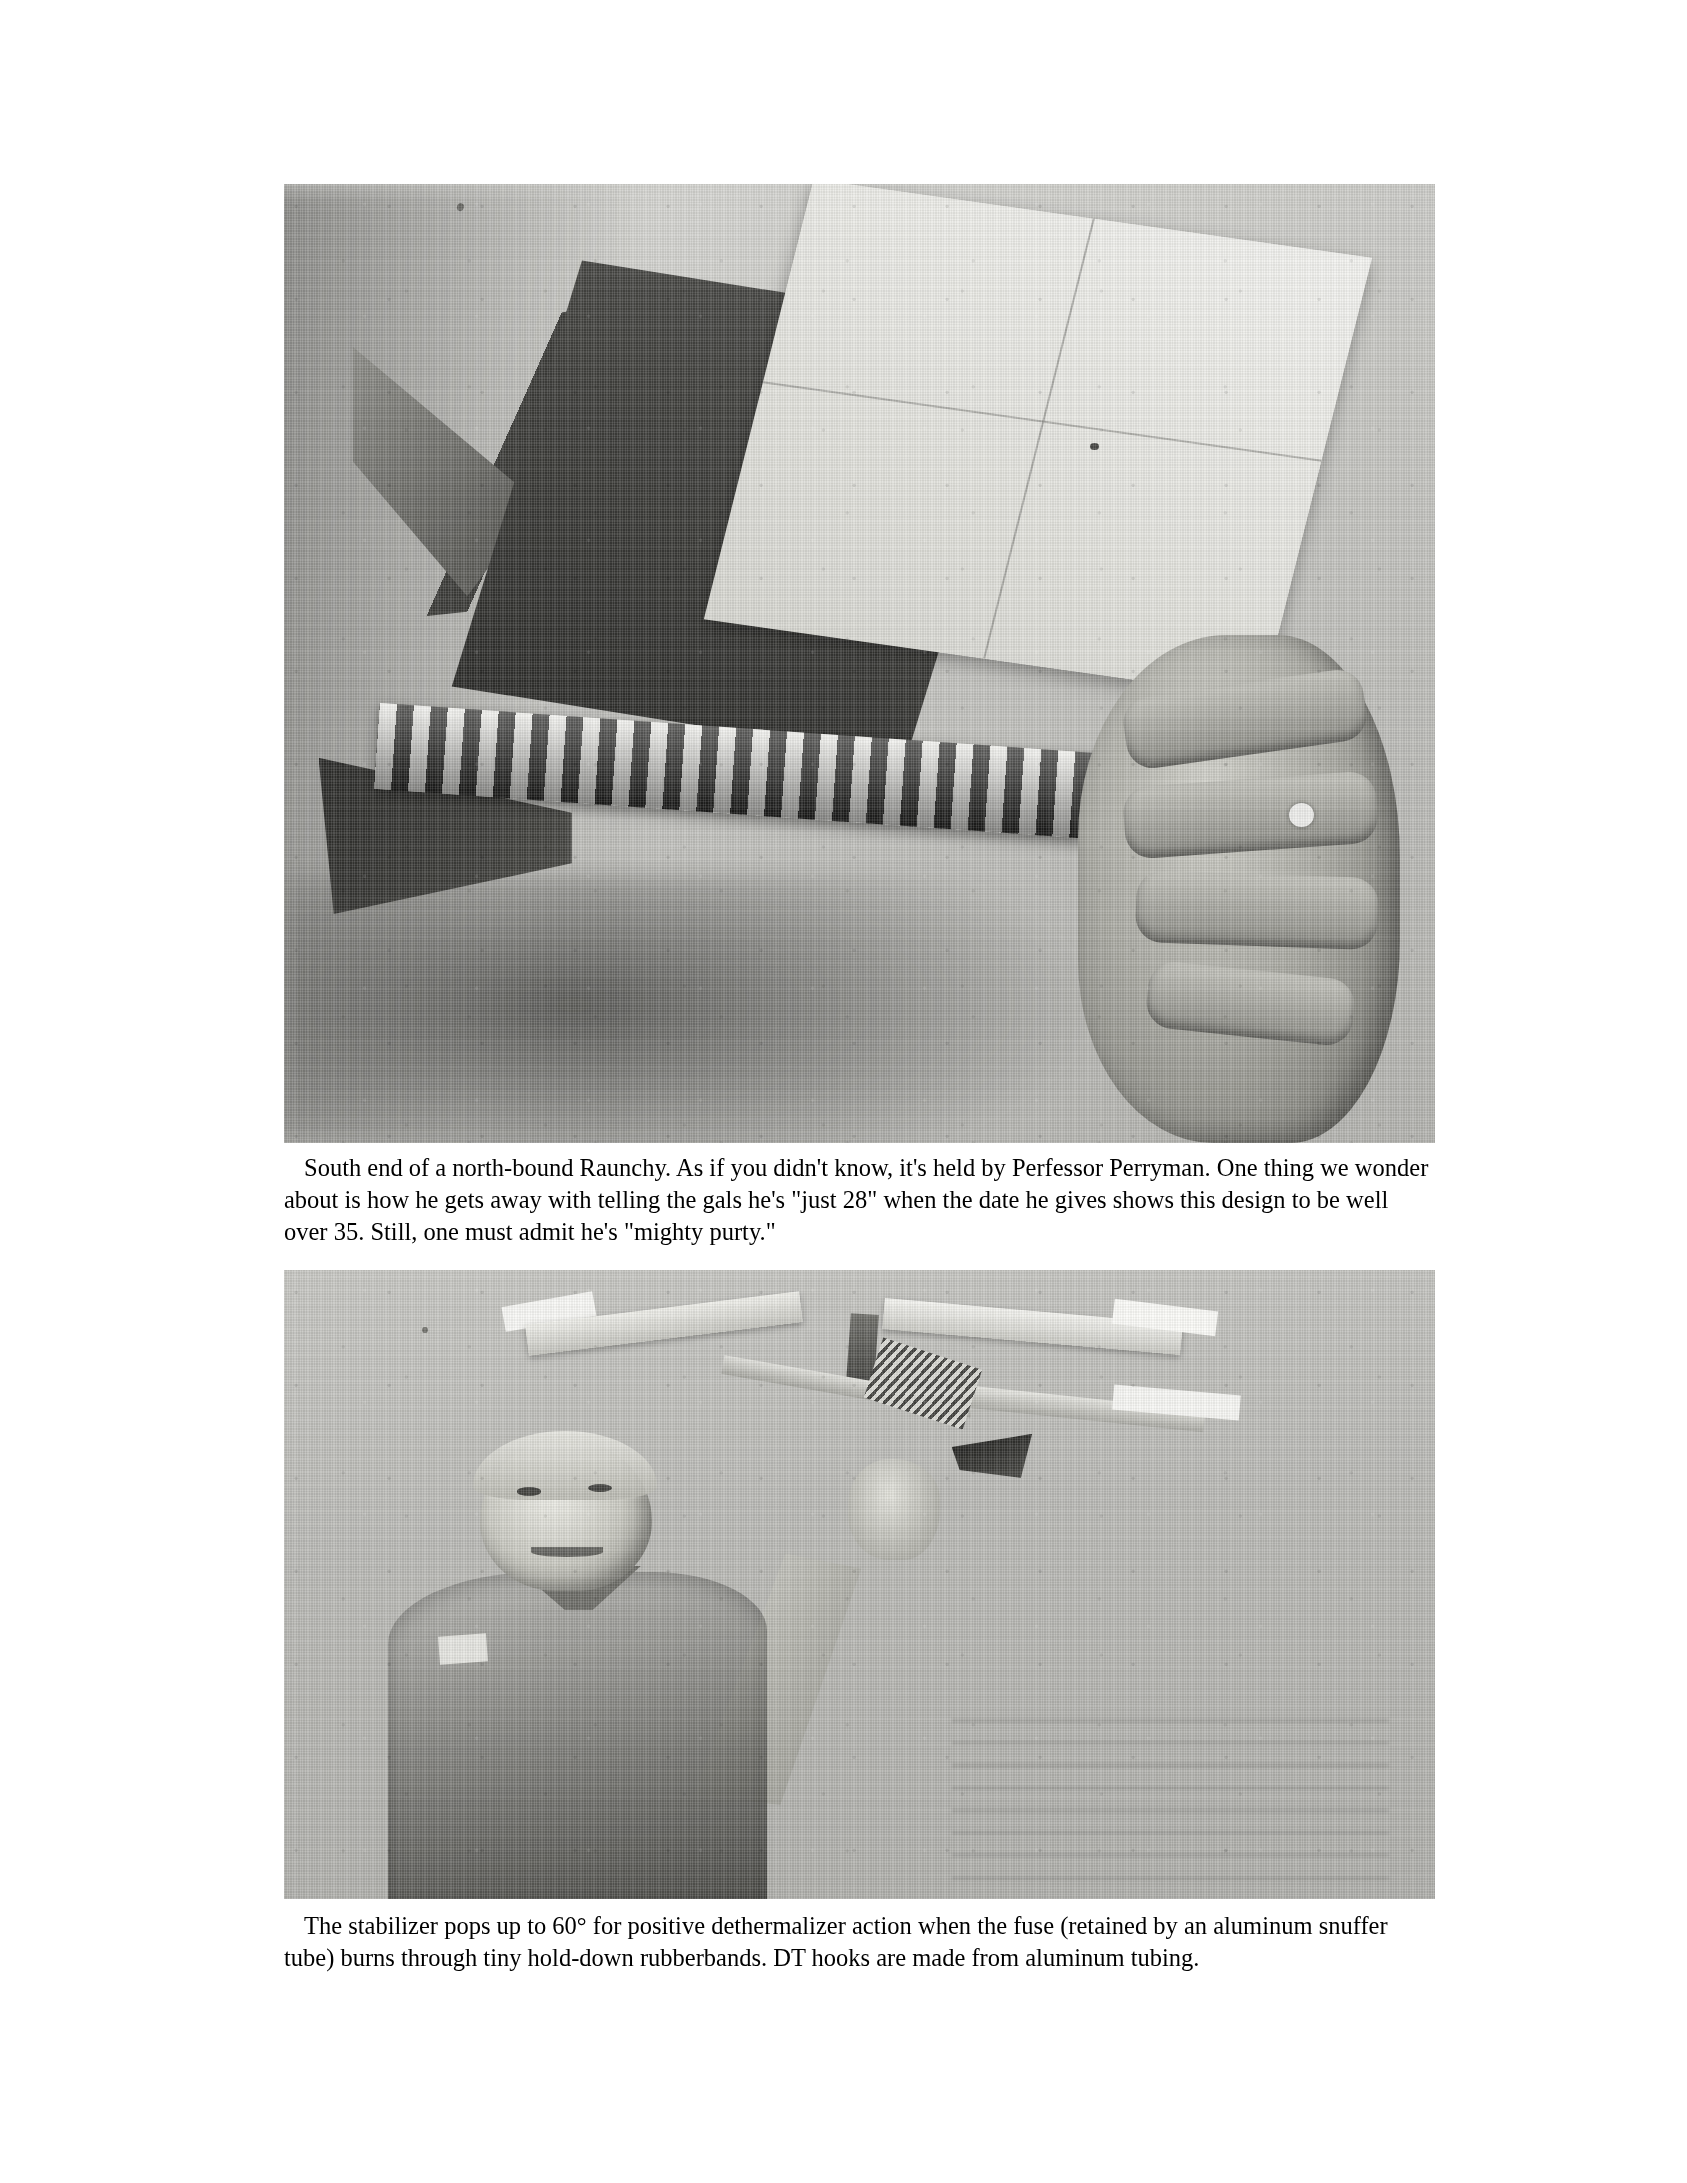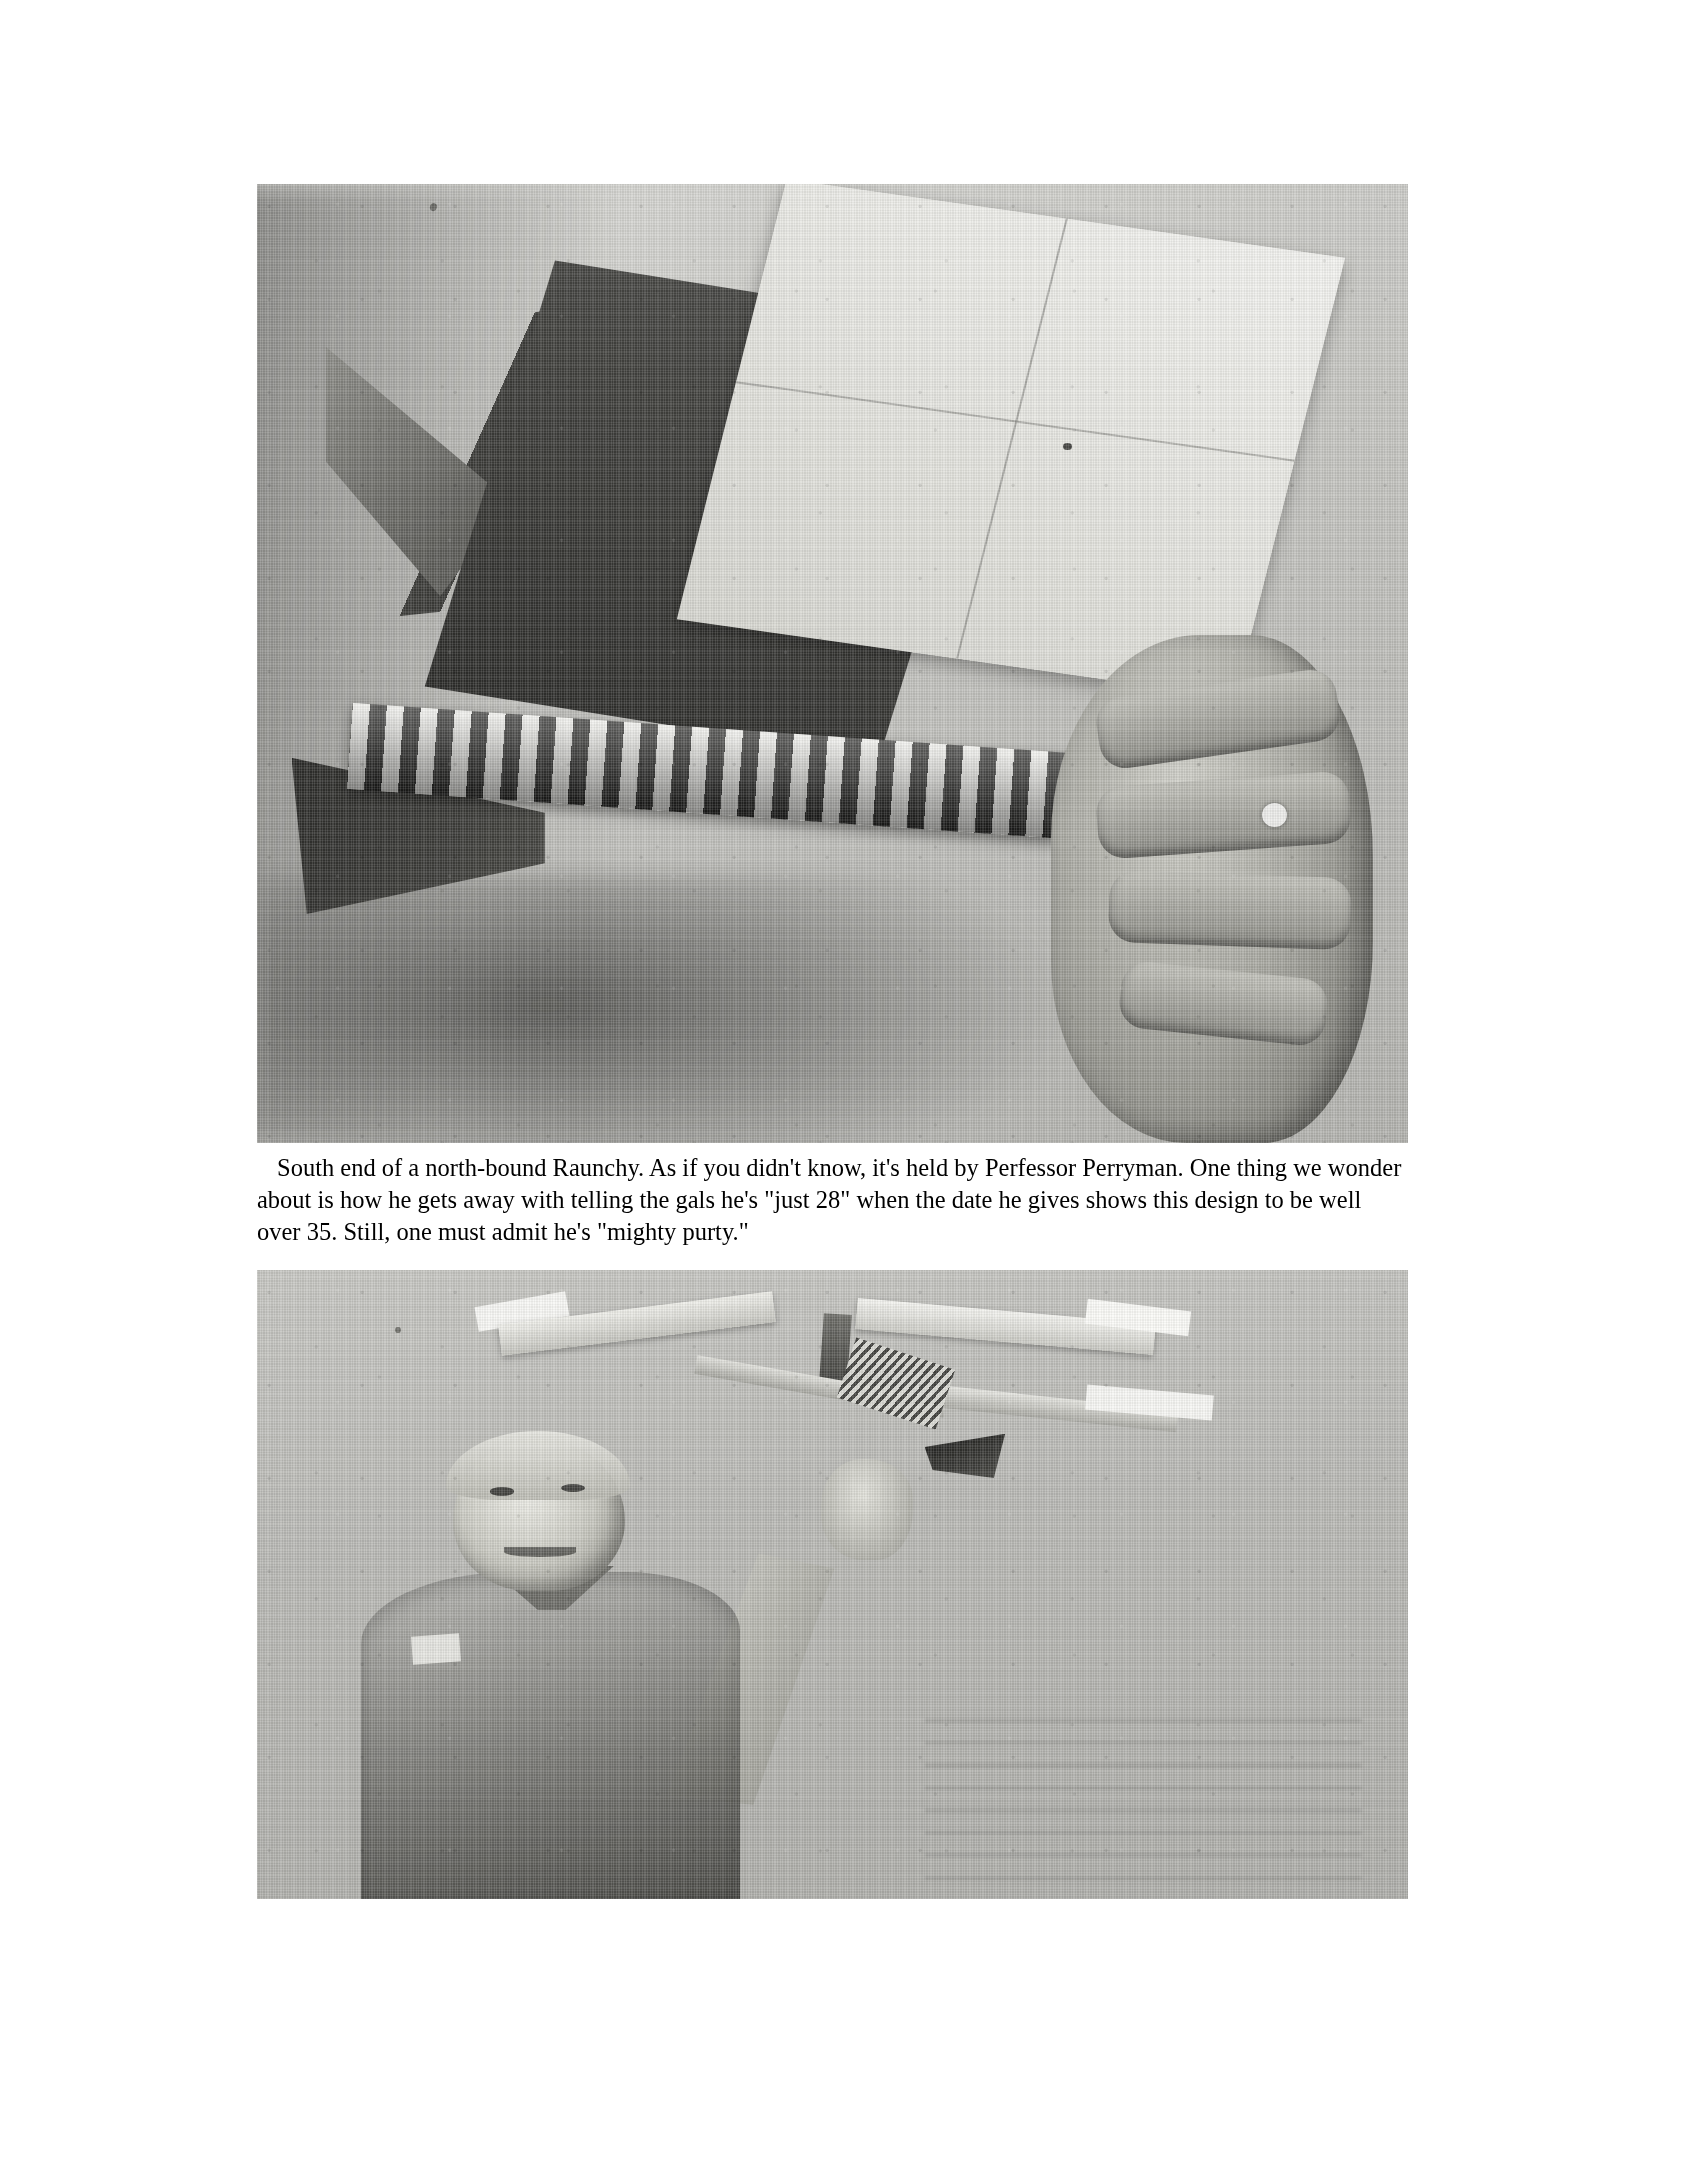--- a/index.html
+++ b/index.html
@@ -17,21 +17,21 @@
   }
 
   .page {
     position: absolute;
     inset: 0;
     background: #ffffff;
   }
 
   .content {
     position: absolute;
-    left: 257px;
+    left: 284px;
     top: 184px;
     width: 1151px;
   }
 
   
   .figure {
     width: 100%;
     margin: 0;
   }
   .figure + .figure {
@@ -502,17 +502,18 @@
         <div class="p2-badge"></div>
         <div class="p2-man-head"></div>
         <div class="p2-man-hair"></div>
         <div class="p2-eye-l"></div>
         <div class="p2-eye-r"></div>
         <div class="p2-mouth"></div>
         <div class="p2-speck"></div>
         <div class="texture"></div>
         <div class="grain"></div>
       </div>
+      <figcaption class="caption caption-2">The stabilizer pops up to 60° for positive dethermalizer action when the fuse (retained by an aluminum snuffer tube) burns through tiny hold-down rubberbands. DT hooks are made from aluminum tubing.</figcaption>
     </figure>
 
   </div>
 </div>
 
 
 </body></html>

